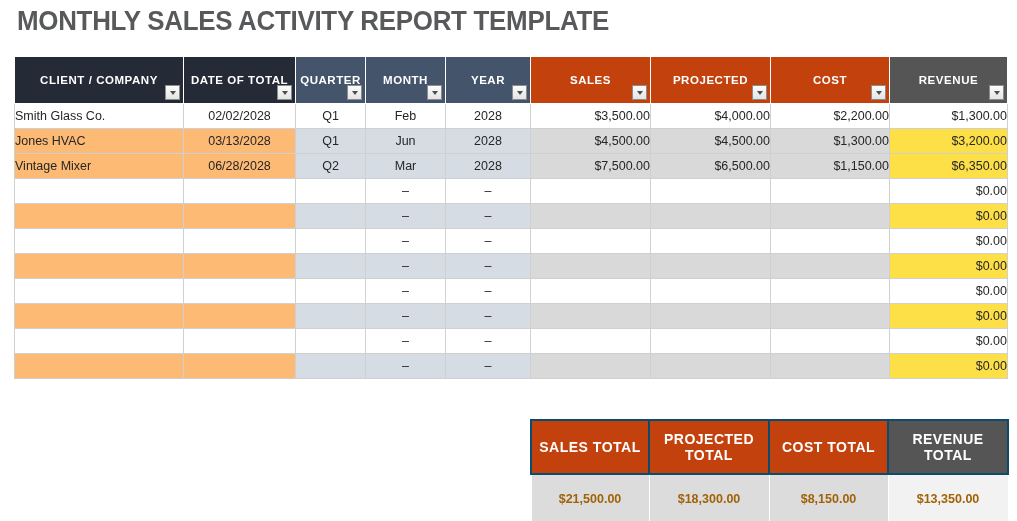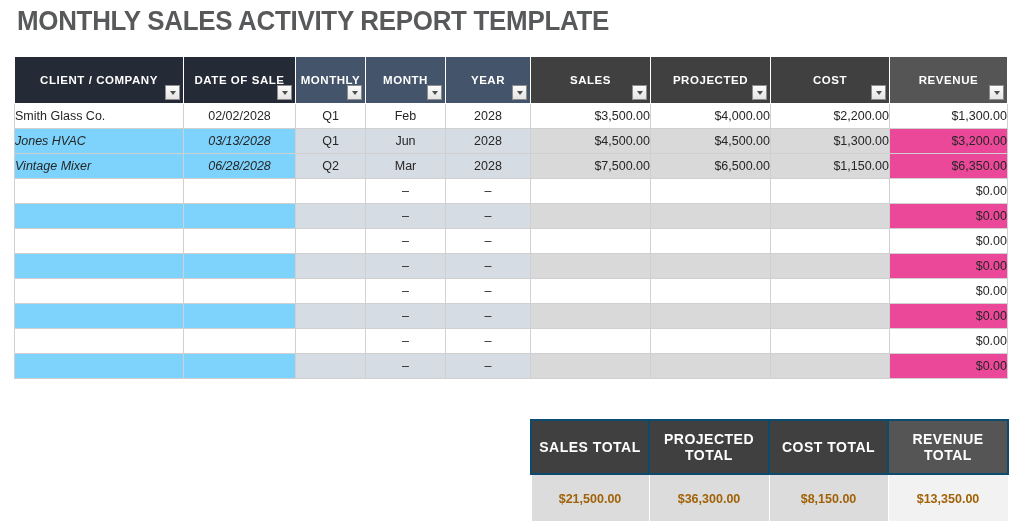--- a/index.html
+++ b/index.html
@@ -51,21 +51,21 @@
     color: #ffffff;
     font-size: 11.5px;
     font-weight: bold;
     letter-spacing: 0.55px;
     text-align: center;
     vertical-align: middle;
     border: 1px solid #ffffff;
   }
   th.hdr-dark      { background: #242a36; }
   th.hdr-blue      { background: #44546a; }
-  th.hdr-gray      { background: #404040; }
+  th.hdr-gray      { background: #c2410c; }
   th.hdr-charcoal  { background: #555555; margin-left: 46px; }
 
   .filter-btn {
     position: absolute;
     right: 3px;
     bottom: 3px;
     width: 15px;
     height: 15px;
     background: linear-gradient(#fcfcfc, #e4e4e4);
     border: 1px solid #8c8c8c;
@@ -96,28 +96,28 @@
   td.c-quarter,
   td.c-month,
   td.c-year     { text-align: center; }
   td.c-sales,
   td.c-projected,
   td.c-cost,
   td.c-revenue  { text-align: right; }
 
   
   tr.zebra td.c-client,
-  tr.zebra td.c-date      { background: #7dd3fc; font-style: italic; }
+  tr.zebra td.c-date      { background: #fdba74; }
   tr.zebra td.c-quarter,
   tr.zebra td.c-month,
   tr.zebra td.c-year      { background: #d6dce4; }
   tr.zebra td.c-sales,
   tr.zebra td.c-projected,
   tr.zebra td.c-cost      { background: #d9d9d9; }
-  tr.zebra td.c-revenue   { background: #ec4899; }
+  tr.zebra td.c-revenue   { background: #fde047; }
   tr.plain td             { background: #ffffff; }
   #main-table-wrap { position: absolute; left:0; top:0; }
 
   
   #totals-table {
     position: absolute;
     left: 530px;
     top: 419px;
     width: 477px;
     border-collapse: collapse;
@@ -161,24 +161,24 @@
         <col style="width:120px">
       <col style="width:120px">
         <col style="width:119px">
         <col style="width:118px">
     </colgroup>
     <thead>
       <tr id="header-row">
           <th class="hdr-dark"><span>CLIENT / COMPANY</span><span class="filter-btn">
               <span class="tri"></span>
             </span></th>
-          <th class="hdr-dark"><span>DATE OF SALE</span><span class="filter-btn">
-              <span class="tri"></span>
-            </span></th>
-          <th class="hdr-blue"><span>MONTHLY</span><span class="filter-btn">
+          <th class="hdr-dark"><span>DATE OF TOTAL</span><span class="filter-btn">
+              <span class="tri"></span>
+            </span></th>
+          <th class="hdr-blue"><span>QUARTER</span><span class="filter-btn">
               <span class="tri"></span>
             </span></th>
           <th class="hdr-blue"><span>MONTH</span><span class="filter-btn">
               <span class="tri"></span>
             </span></th>
           <th class="hdr-blue"><span>YEAR</span><span class="filter-btn">
               <span class="tri"></span>
             </span></th>
           <th class="hdr-gray"><span>SALES</span><span class="filter-btn">
               <span class="tri"></span>
@@ -332,18 +332,18 @@
     <tr id="totals-header-row">
         <th class="hdr-gray">SALES TOTAL</th>
         <th class="hdr-gray">PROJECTED TOTAL</th>
         <th class="hdr-gray">COST TOTAL</th>
         <th class="hdr-charcoal">REVENUE TOTAL</th>
       </tr>
   </thead>
   <tbody>
     <tr id="totals-value-row">
         <td class="t-gray">$21,500.00</td>
-        <td class="t-gray">$36,300.00</td>
+        <td class="t-gray">$18,300.00</td>
         <td class="t-gray">$8,150.00</td>
         <td class="t-light">$13,350.00</td>
       </tr>
   </tbody>
 </table>
 
 </body></html>

